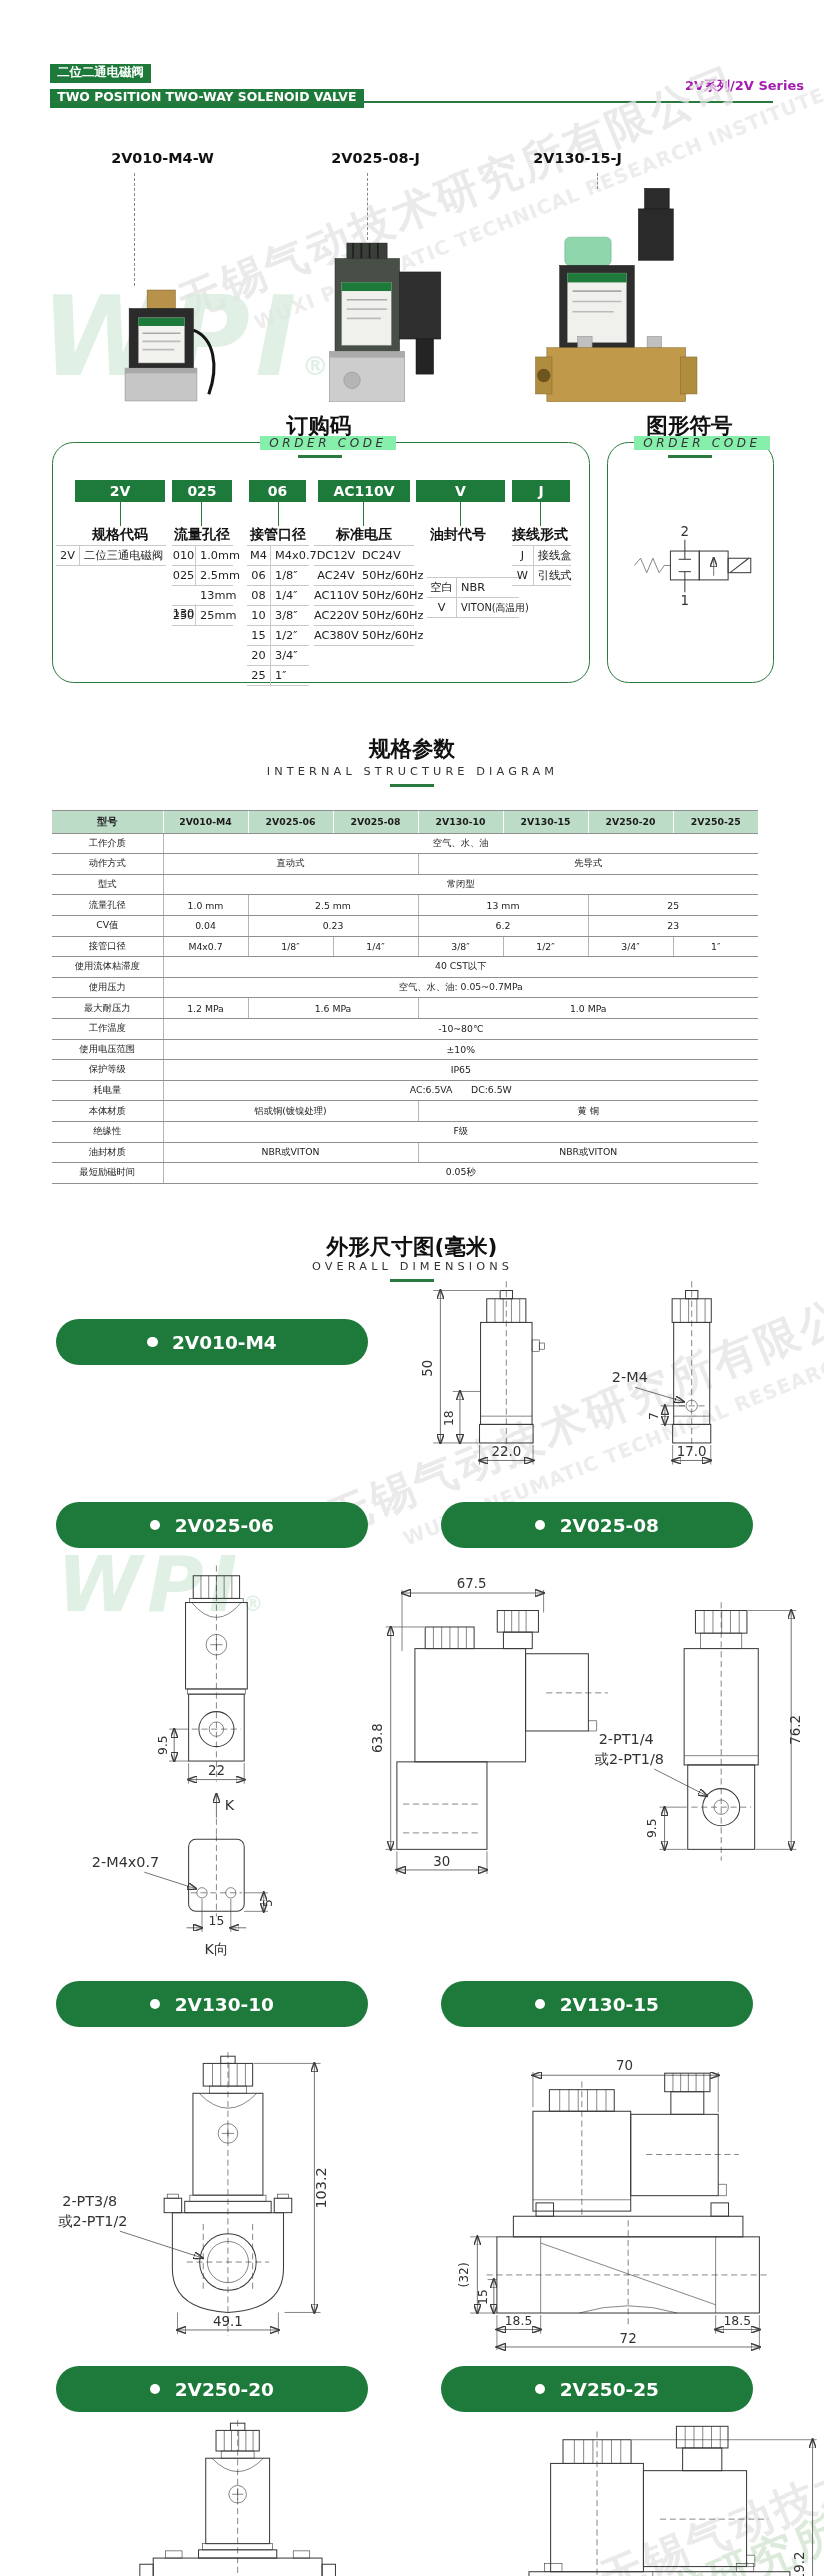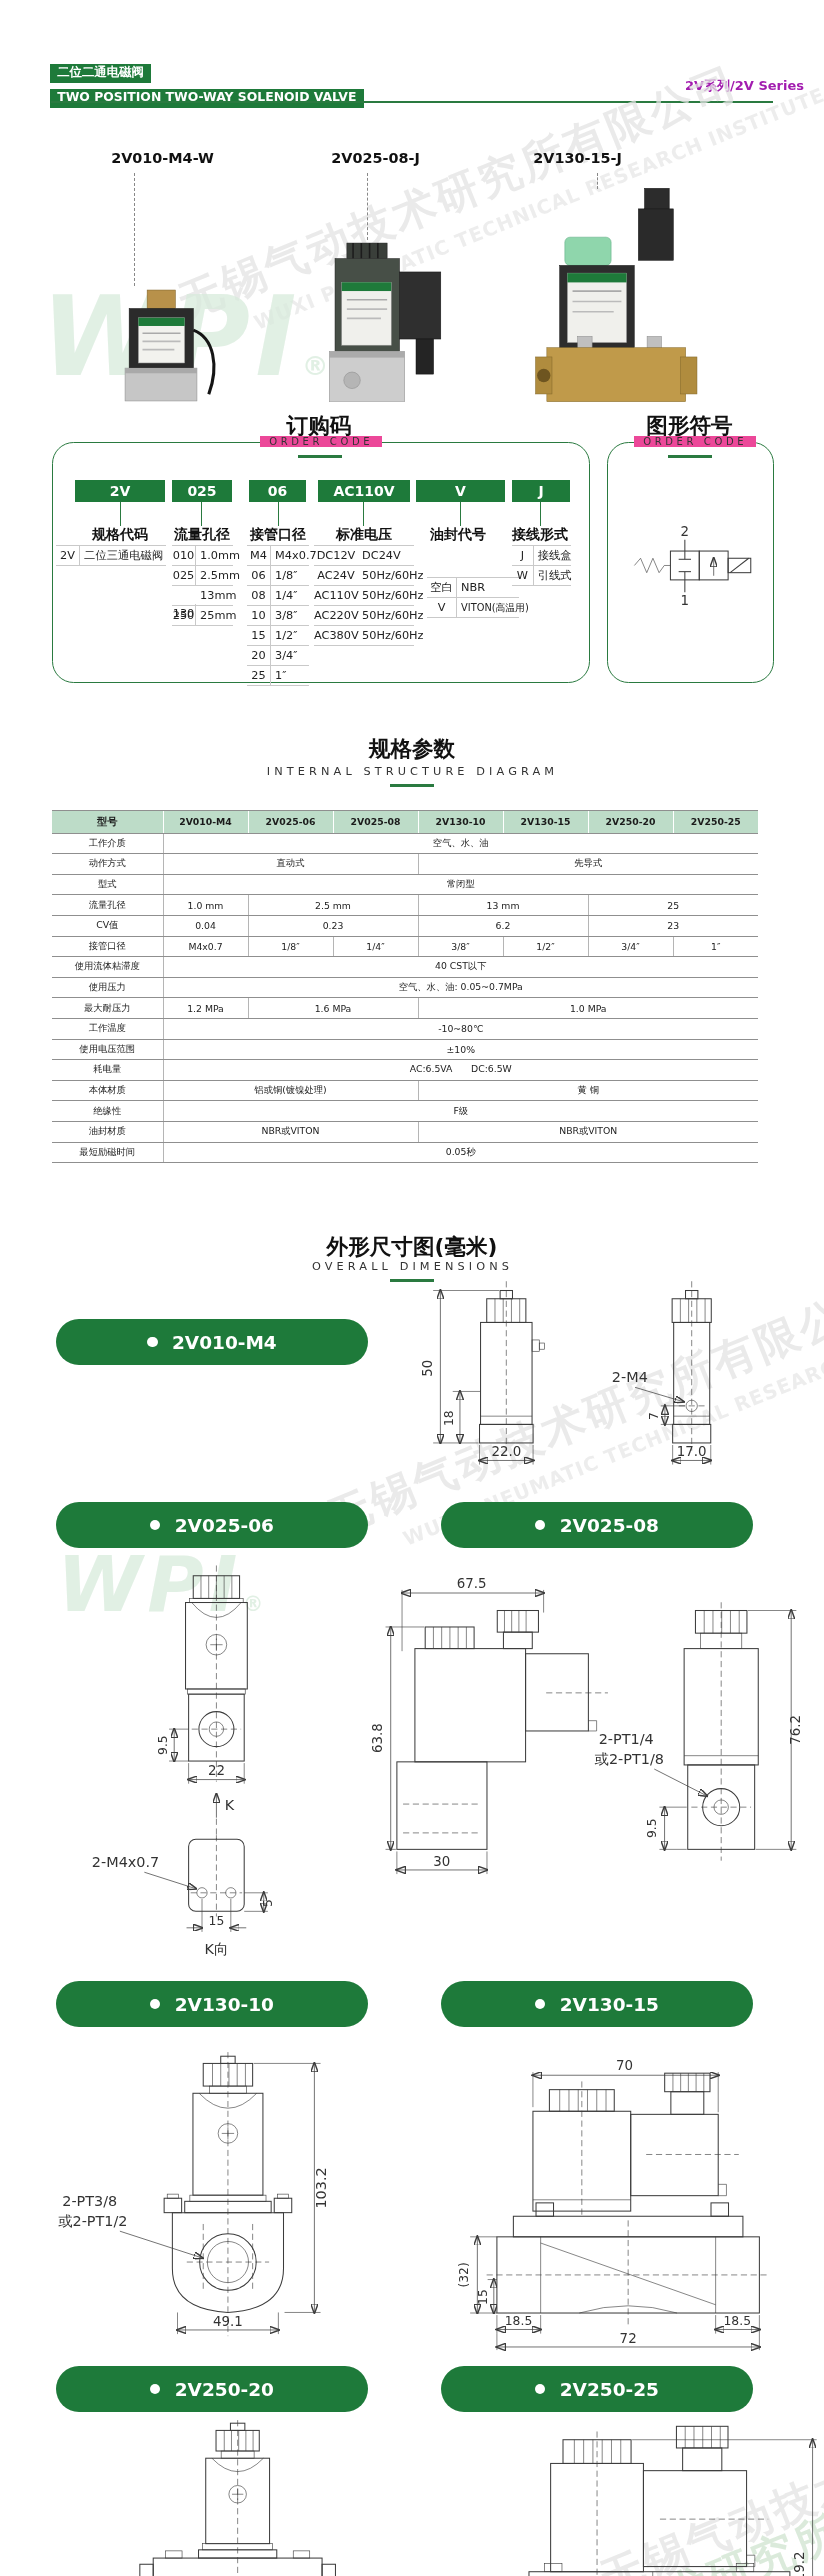--- a/index.html
+++ b/index.html
@@ -11,21 +11,21 @@
   .hline{background:#2a7a40;height:1.5px;}
   .series{color:#a21caf;font-weight:bold;font-size:13px;}
   
   .plabel{font-size:14.4px;font-weight:bold;color:#111;text-align:center;}
   .dashv{border-left:1px dashed #888;}
   
   .t-cn{font-size:21.6px;font-weight:bold;color:#111;text-align:center;}
   .t-en{font-size:11.3px;letter-spacing:4.1px;color:#333;text-align:center;}
   .t-bar{width:44px;height:3.1px;background:#2a7a40;}
   .panel{border:1px solid #2a7a40;border-radius:21.6px;}
-  .en-on-border{background:#ec4899;padding:0 9.3px;font-size:10px;letter-spacing:3.6px;color:#333;}
+  .en-on-border{background:#86efac;padding:0 9.3px;font-size:12px;letter-spacing:3.6px;color:#333;font-style:italic;}
   
   .ob{position:absolute;top:480px;height:21.6px;background:#1e7a3a;color:#fff;font-weight:bold;
       font-size:14px;display:flex;align-items:center;justify-content:center;}
   .oc{position:absolute;top:502px;width:1px;height:24px;background:#2a7a40;}
   .gl{position:absolute;top:526px;font-size:14px;font-weight:bold;color:#111;text-align:center;}
   .gt{position:absolute;top:545px;border-top:1px solid #c9c9c9;font-size:11.3px;color:#222;}
   .gtr{display:flex;height:19px;line-height:19px;border-bottom:1px solid #c9c9c9;}
   .gtr .c1{border-right:0.5px solid #c9c9c9;text-align:center;flex:none;}
   .gtr .c2{padding-left:4.1px;flex:1;white-space:nowrap;}
   
@@ -375,20 +375,24 @@
             <td colspan="2">1.6 MPa</td>
             <td colspan="4">1.0 MPa</td>
           </tr>
       <tr>
             <td>工作温度</td>
             <td colspan="7">-10~80℃</td>
           </tr>
       <tr>
             <td>使用电压范围</td>
             <td colspan="7">±10%</td>
+          </tr>
+      <tr>
+            <td>保护等级</td>
+            <td colspan="7">IP65</td>
           </tr>
       <tr>
             <td>耗电量</td>
             <td colspan="7">AC:6.5VA　　DC:6.5W</td>
           </tr>
       <tr>
             <td>本体材质</td>
             <td colspan="3">铝或铜(镀镍处理)</td>
             <td colspan="4">黄 铜</td>
           </tr>

